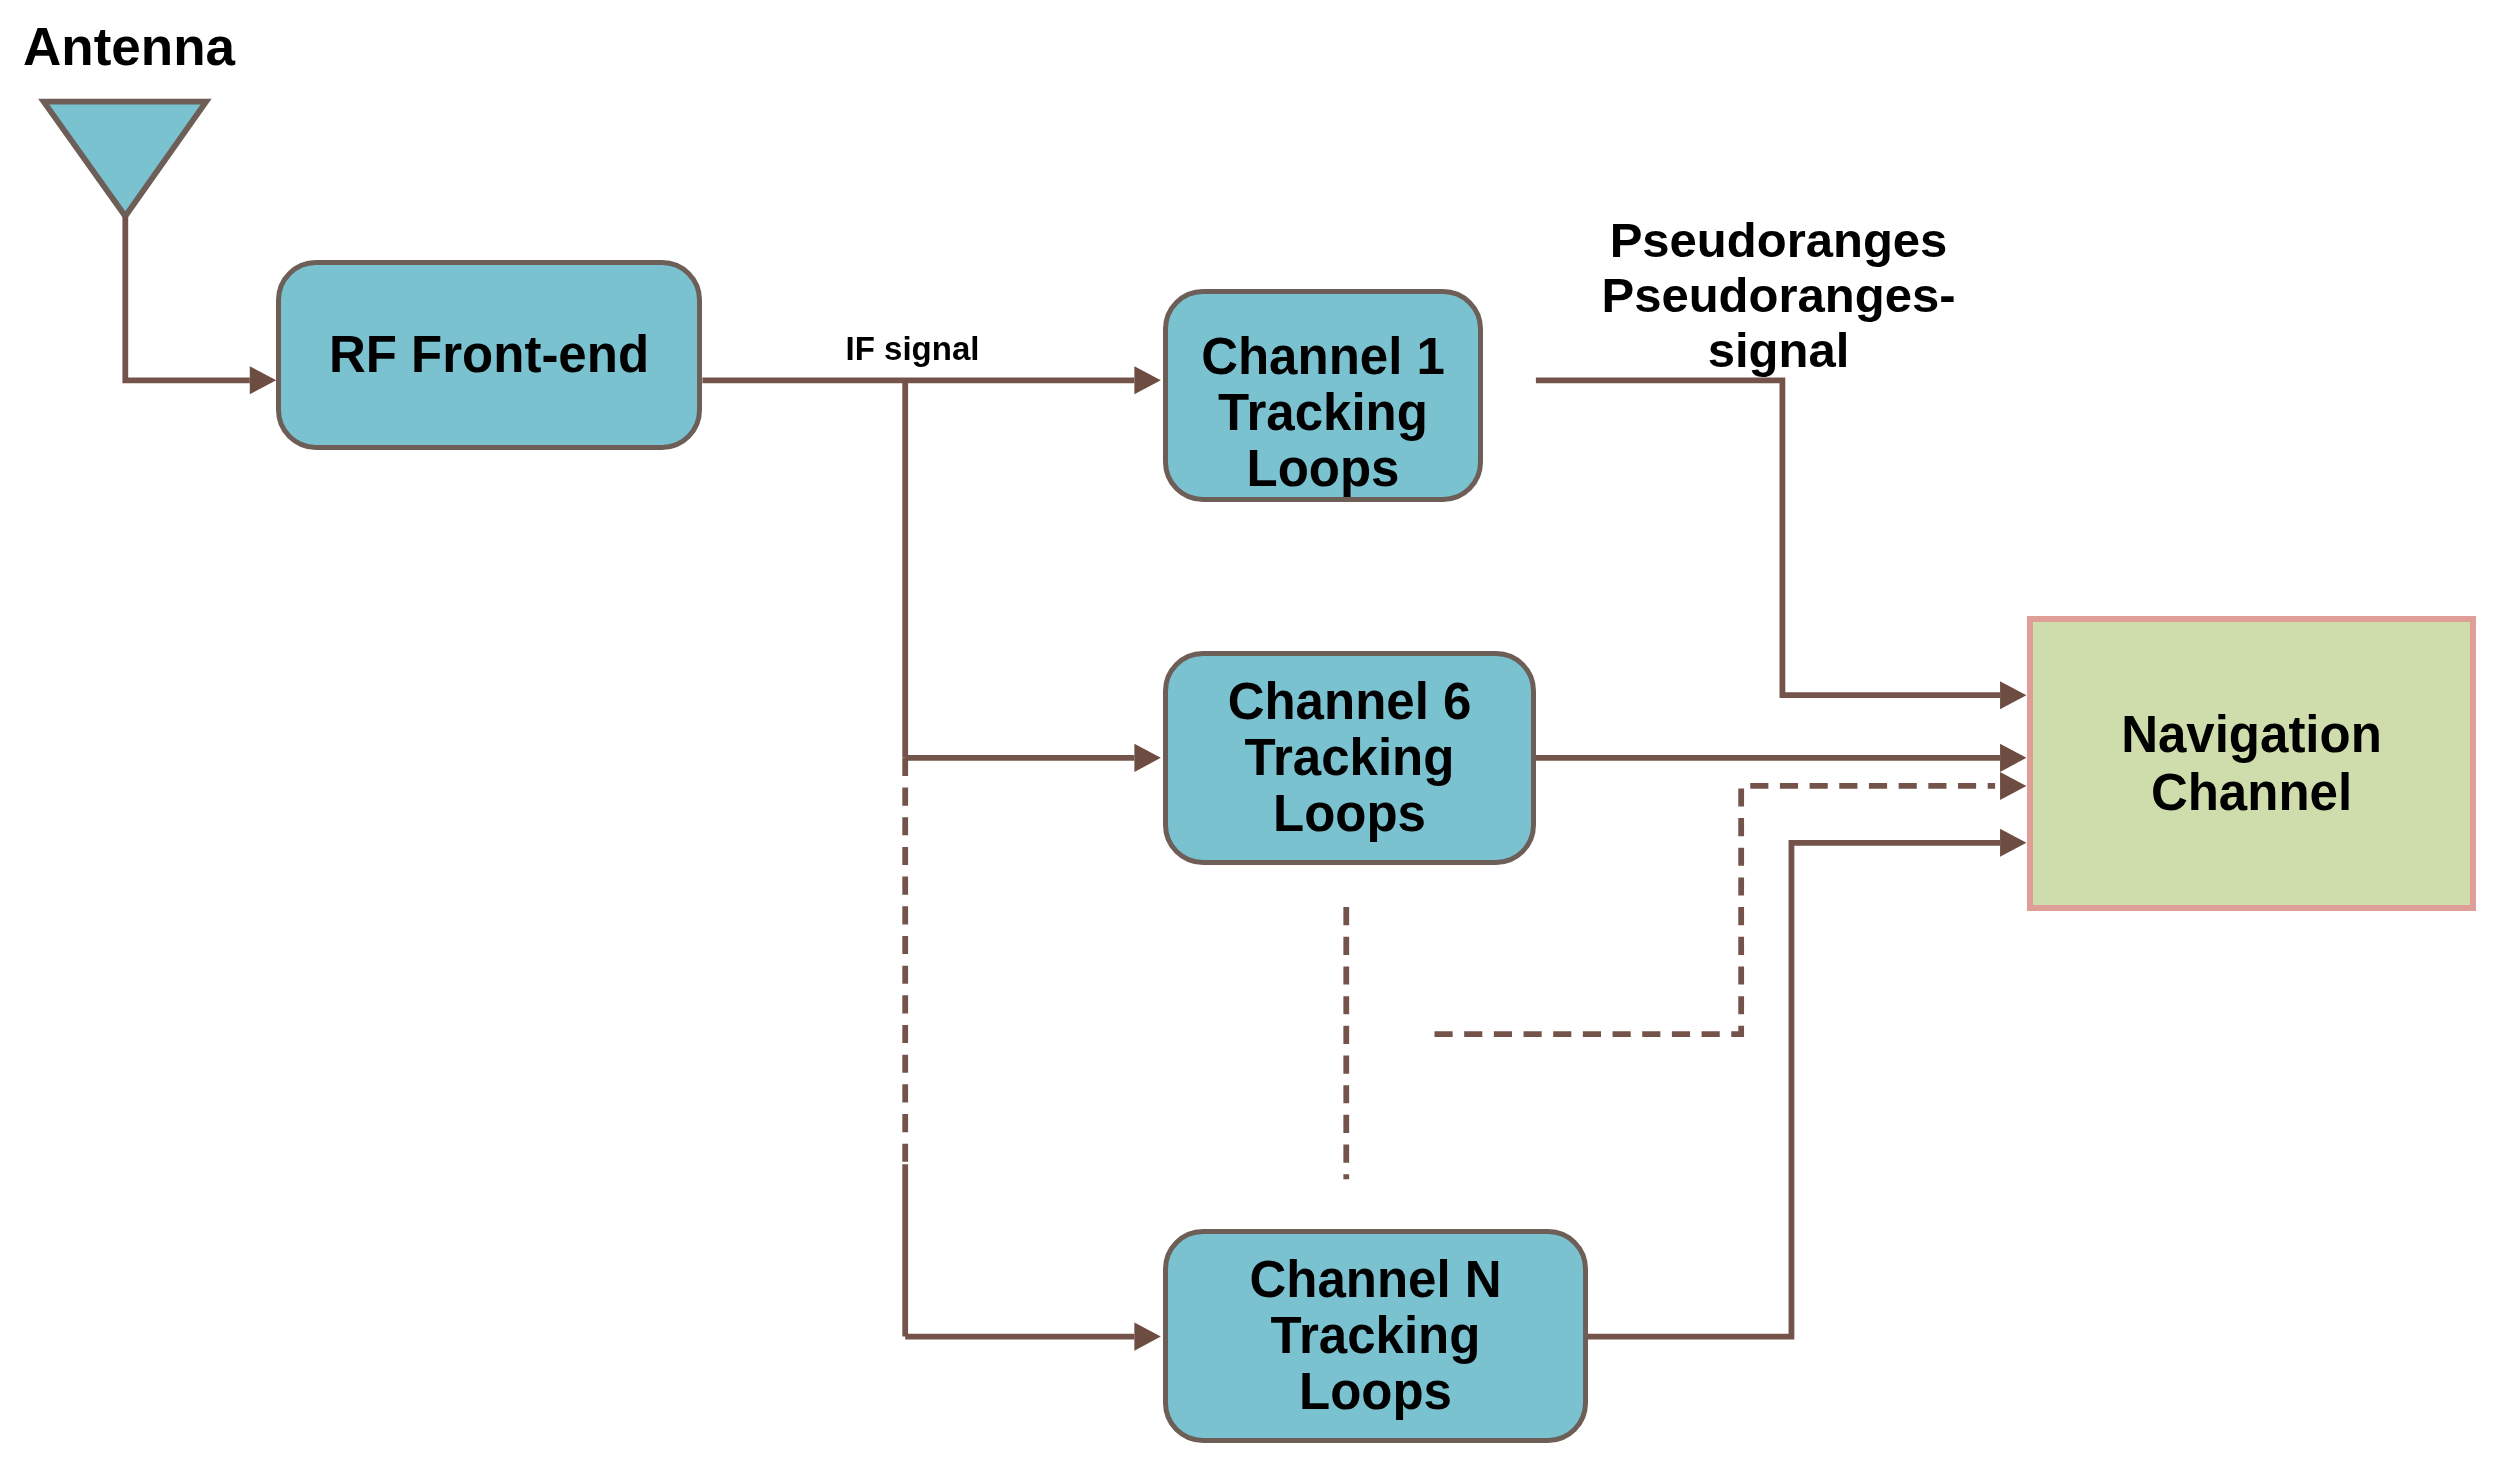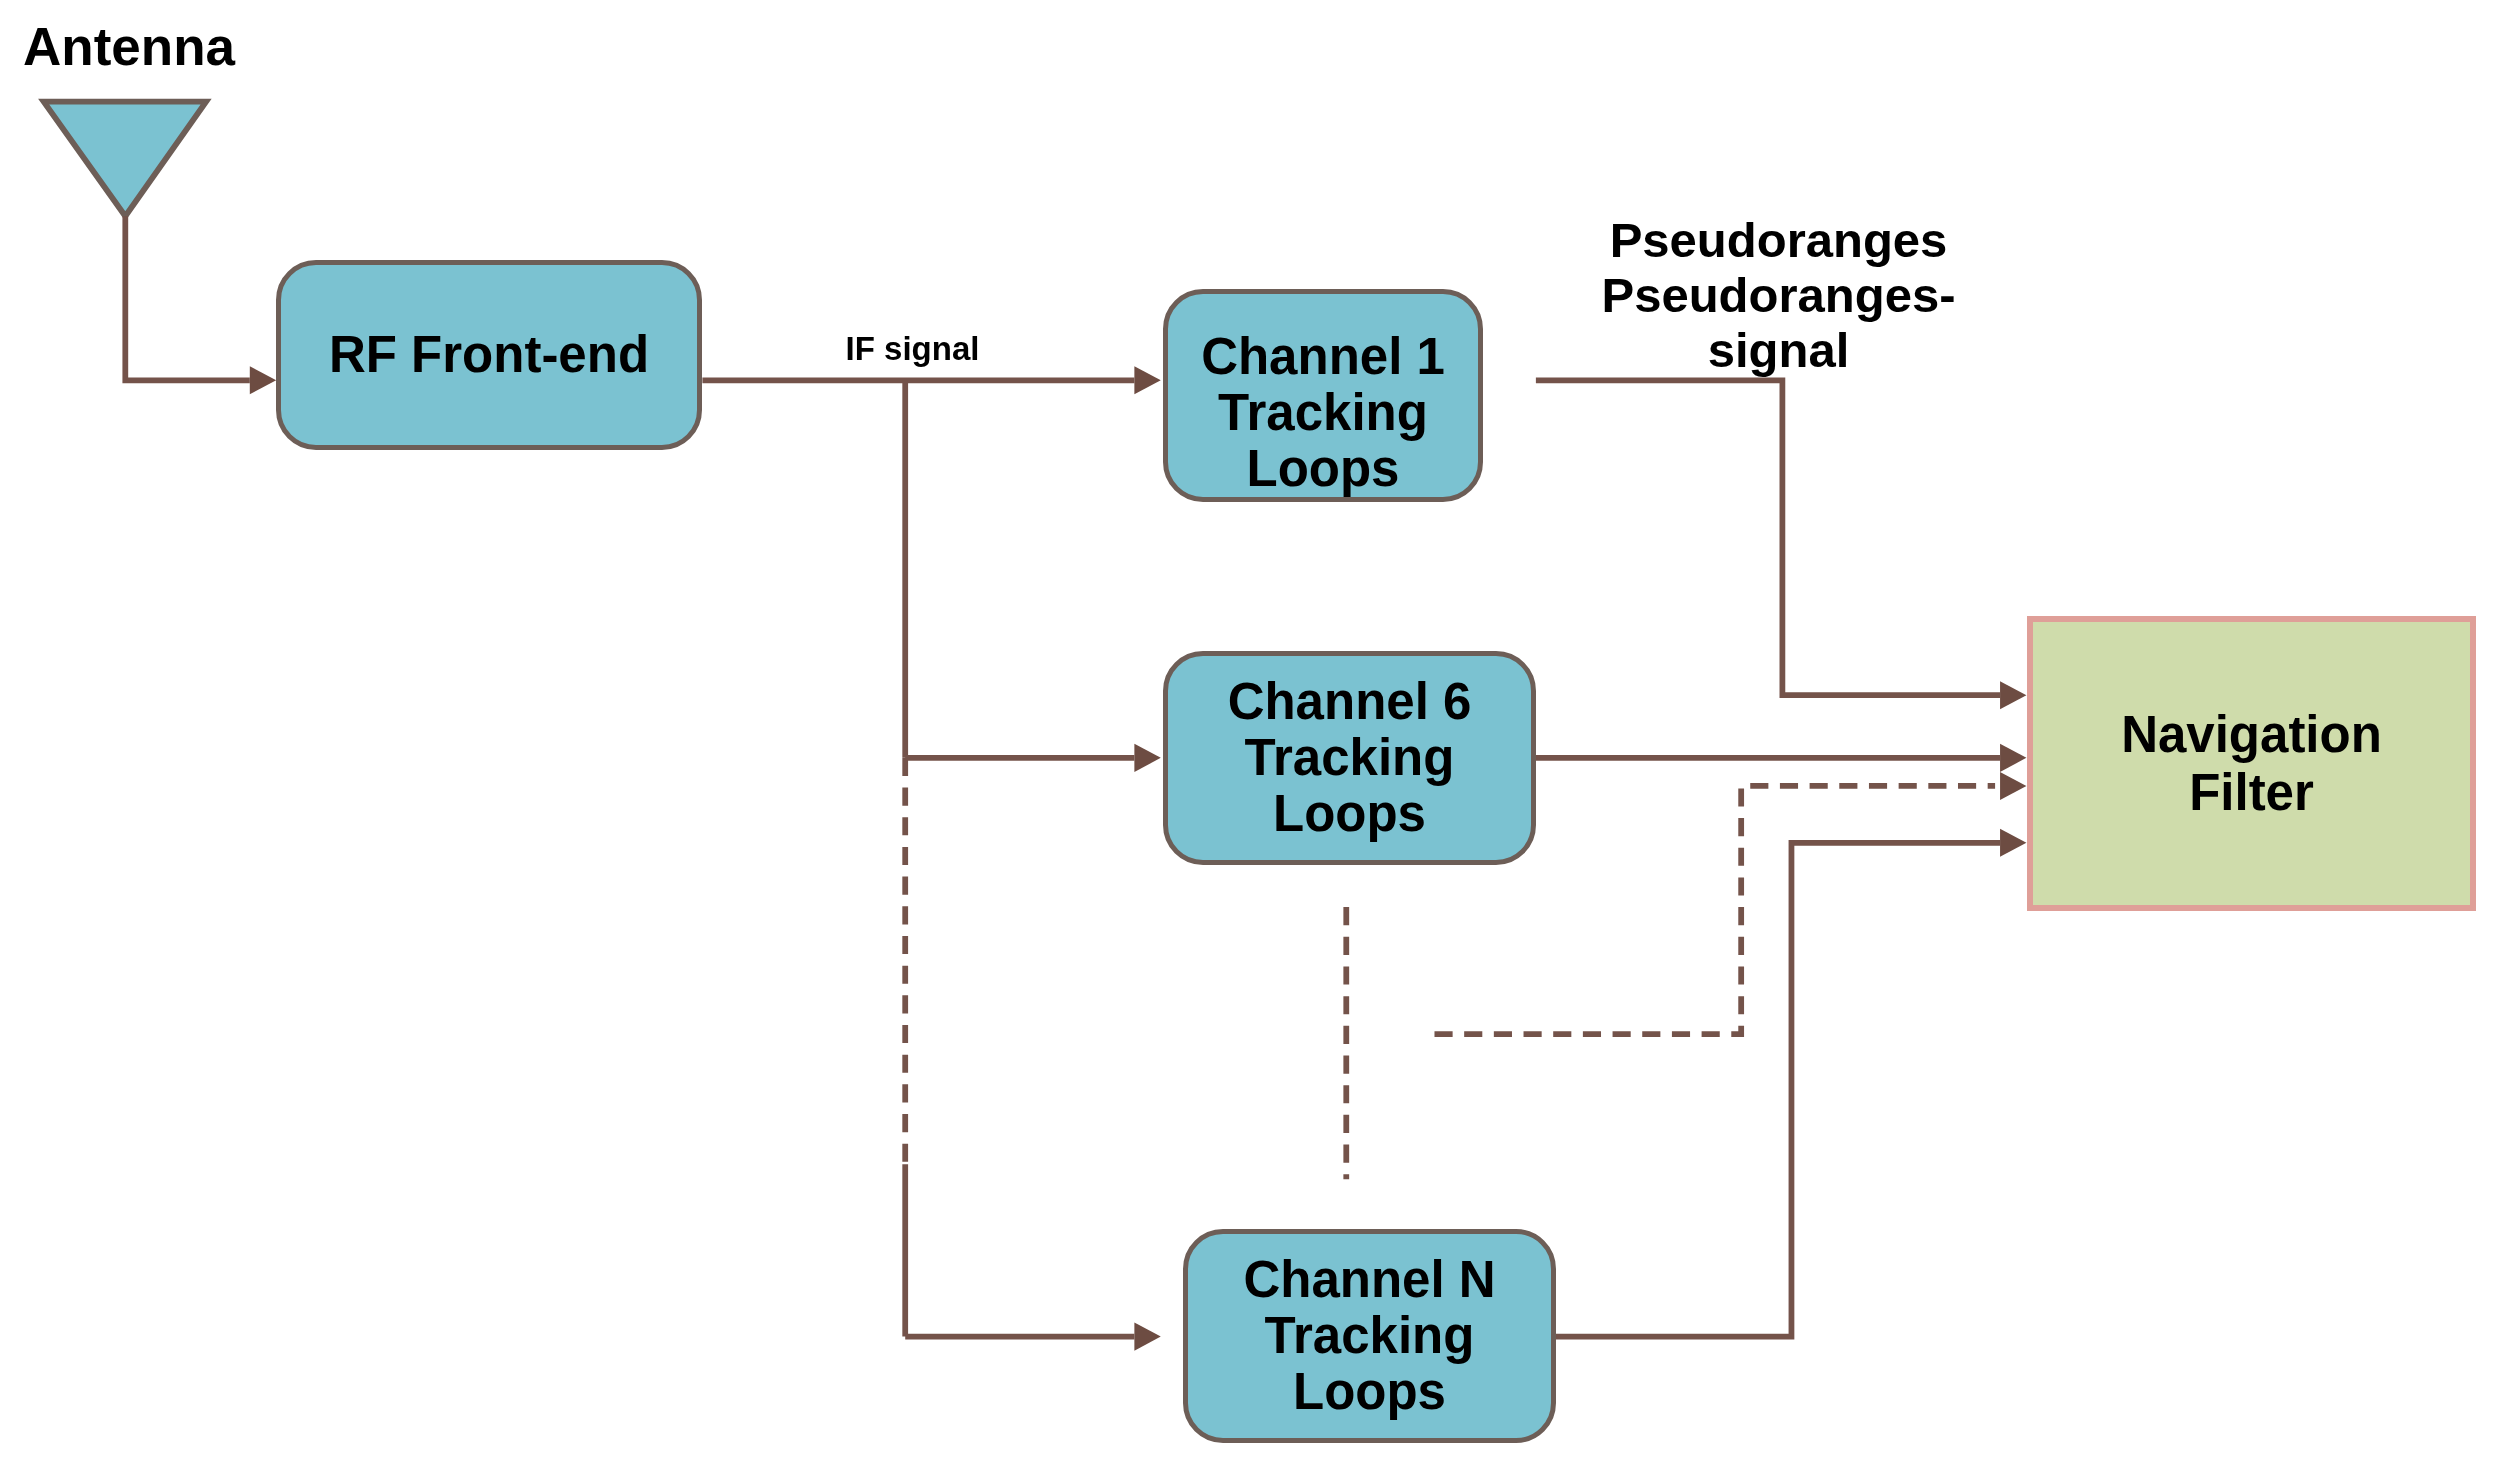--- a/index.html
+++ b/index.html
@@ -9,21 +9,21 @@
   .label{position:absolute;color:#000000;font-weight:bold;white-space:pre-line;text-align:center;}
   .antenna-label{left:23px;top:18px;font-size:53px;line-height:58px;text-align:center;}
   .if-label{left:789px;top:294px;width:247px;font-size:33px;line-height:54px;margin-top:28px;}
   .pseudo-label{left:1556px;top:213px;width:445px;font-size:49px;line-height:55px;}
   .node{position:absolute;display:flex;align-items:center;justify-content:center;
         color:#000;font-weight:bold;text-align:center;white-space:pre-line;box-sizing:border-box;}
   .blue{background:#7bc2d1;border:5.8px solid #6d5e57;border-radius:40px;font-size:51px;line-height:56px;}
   .rf{left:276px;top:260px;width:426px;height:190px;}
   .ch1{left:1163px;top:289px;width:320px;height:213px;align-items:flex-end;}
   .ch2{left:1163px;top:651px;width:373px;height:214px;}
-  .chn{left:1163px;top:1229px;width:373px;height:214px;margin-left:20px;}
+  .chn{left:1163px;top:1229px;width:425px;height:214px;}
   .nav{left:2027px;top:616px;width:449px;height:295px;background:#cfdcab;
        border:6.6px solid #df9f98;border-radius:0;font-size:51px;line-height:58px;}
 </style>
 </head>
 <body>
 
 <div class="canvas">
 
   <svg class="wires" viewBox="0 0 3047 1791" xmlns="http://www.w3.org/2000/svg">
 
@@ -79,17 +79,17 @@
 Tracking
 Loops</span>
   </div>
   <div class="node blue chn">
     <span>Channel N
 Tracking
 Loops</span>
   </div>
   <div class="node nav">
     <span>Navigation
-Filter</span>
+Channel</span>
   </div>
 
 </div>
 
 
 </body></html>

